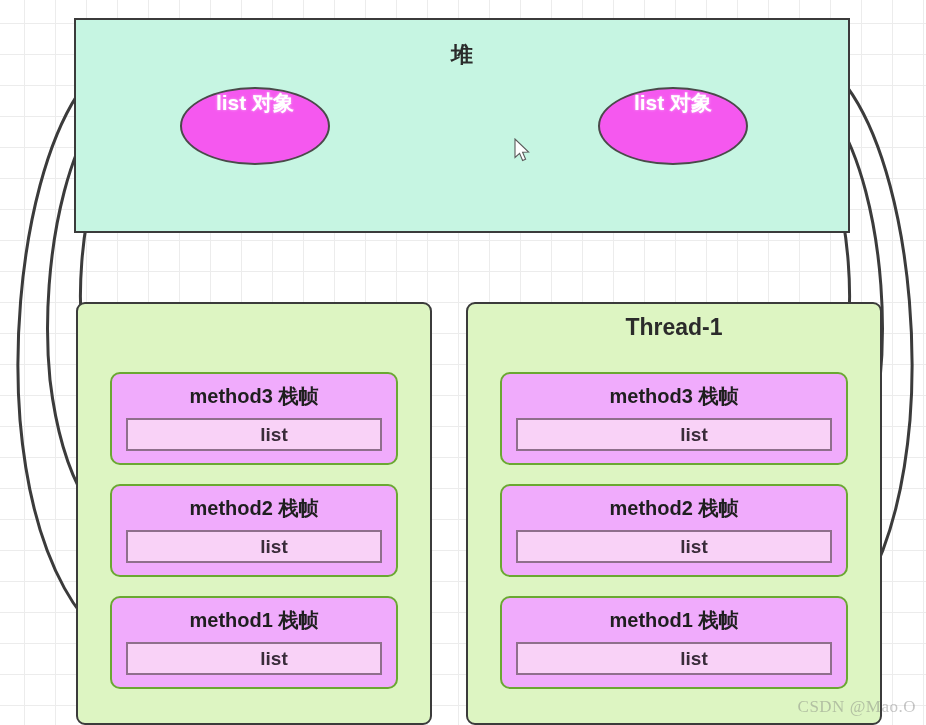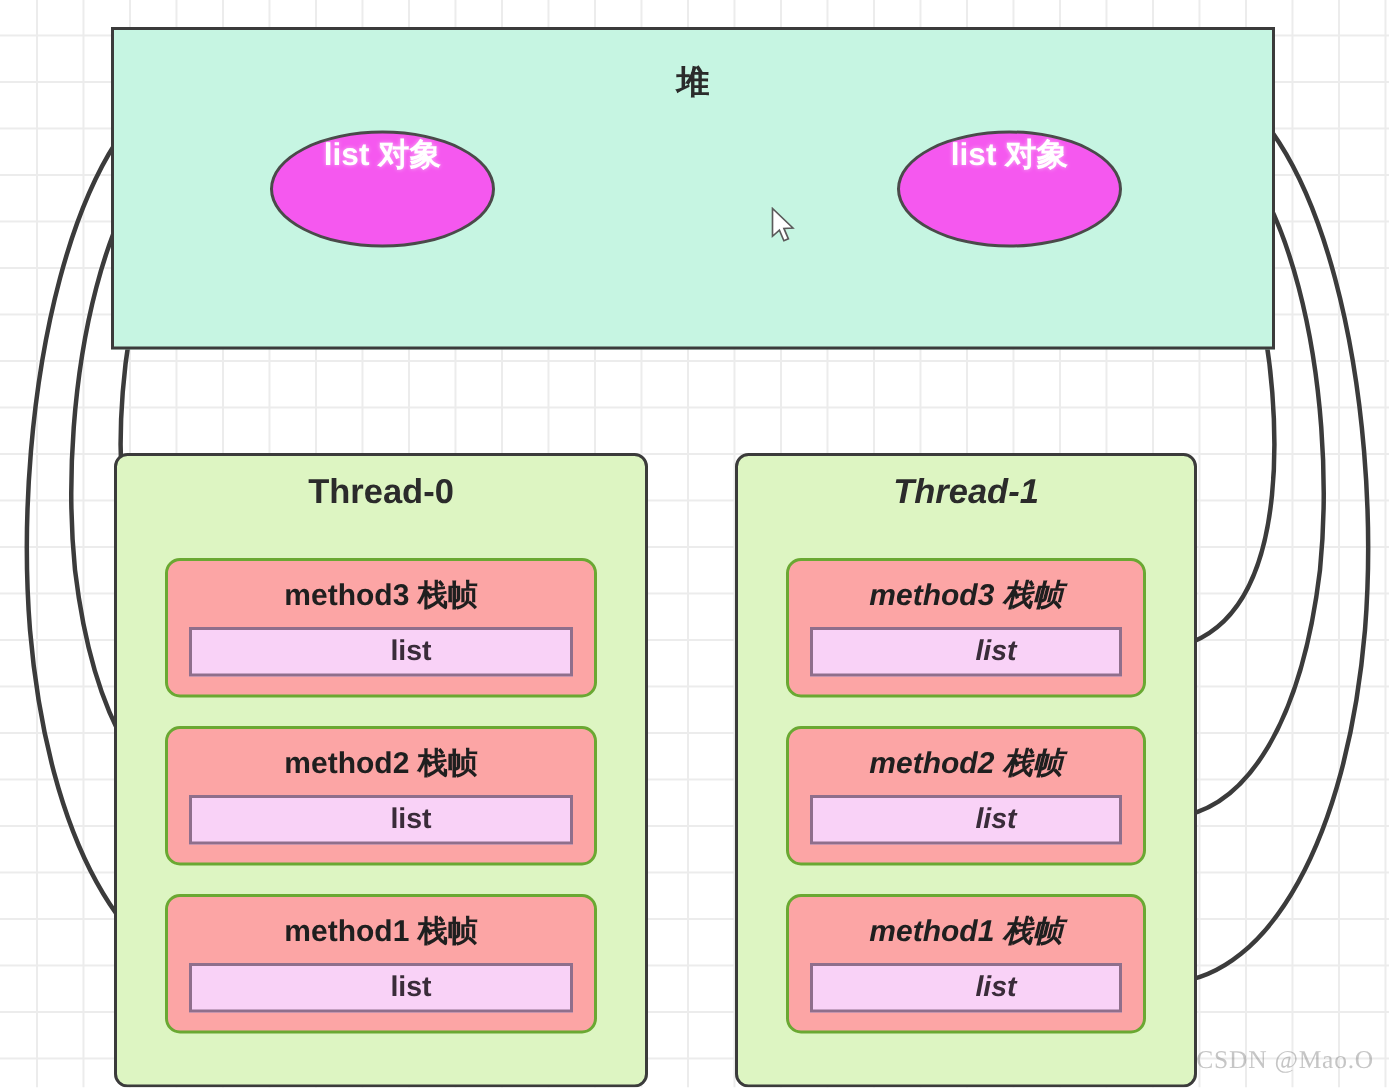--- a/index.html
+++ b/index.html
@@ -72,37 +72,37 @@
     position: absolute;
     top: 302px;
     width: 356px;
     height: 423px;
     background: #ddf5c2;
     border: 2.5px solid #3b3b3b;
     border-radius: 9px;
     box-sizing: border-box;
   }
   .thread-box.t0 { left: 76px; }
-  .thread-box.t1 { left: 490px; width: 308px; font-style: italic; }
+  .thread-box.t1 { left: 466px; width: 416px; }
   .thread-title {
     position: absolute;
     left: 0; right: 0;
     top: 10px;
     text-align: center;
     font-size: 23px;
     font-weight: bold;
     color: #2b2b2b;
   }
 
   .frame {
     position: absolute;
     left: 32px;
     right: 32px;
     height: 93px;
-    background: #fca5a5;
+    background: #f0abfc;
     border: 2.5px solid #6aa832;
     border-radius: 10px;
     box-sizing: border-box;
   }
   .frame.f3 { top: 68px; }
   .frame.f2 { top: 180px; }
   .frame.f1 { top: 292px; }
   .frame-title {
     position: absolute;
     left: 0; right: 0;
@@ -182,21 +182,20 @@
     <div class="heap-title">堆</div>
   </div>
   <div class="heap-obj left">
     <span>list 对象</span>
   </div>
   <div class="heap-obj right">
     <span>list 对象</span>
   </div>
 
   <div class="thread-box t0">
-    <div class="thread-title">Thread-0</div>
 
     <div class="frame f3">
       <div class="frame-title">method3 栈帧</div>
       <div class="slot">list</div>
     </div>
 
     <div class="frame f2">
       <div class="frame-title">method2 栈帧</div>
       <div class="slot">list</div>
     </div>

